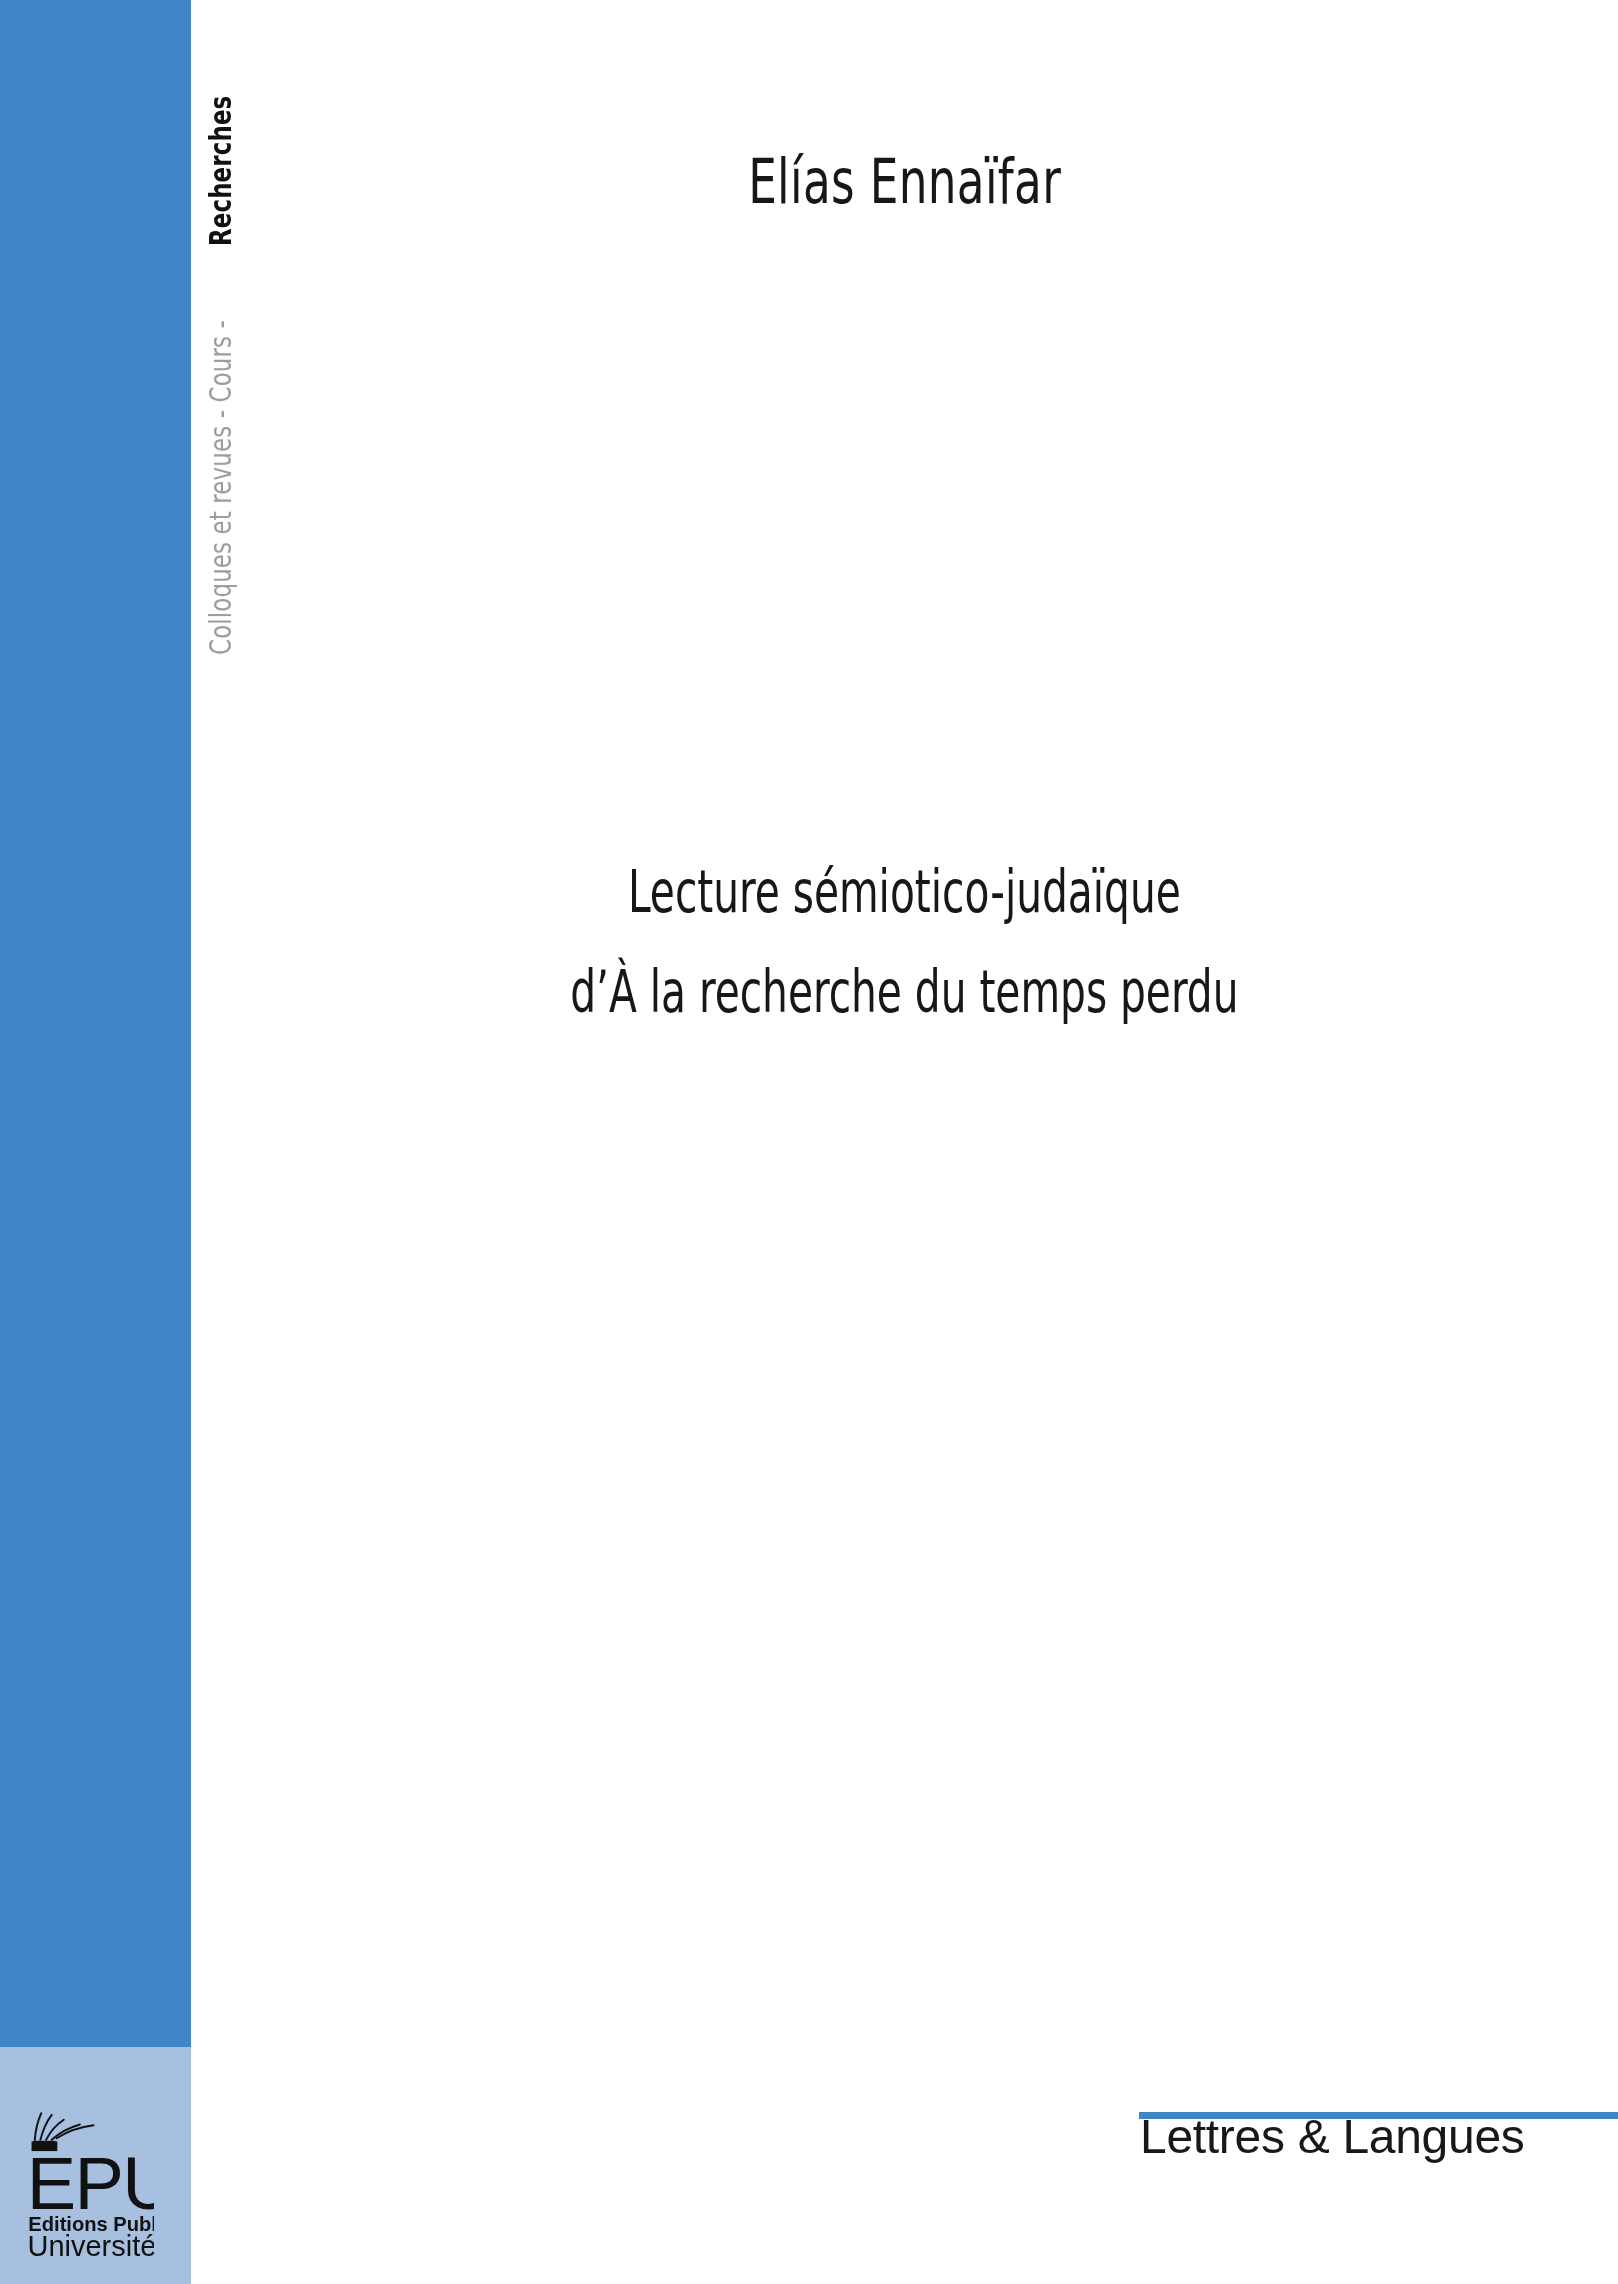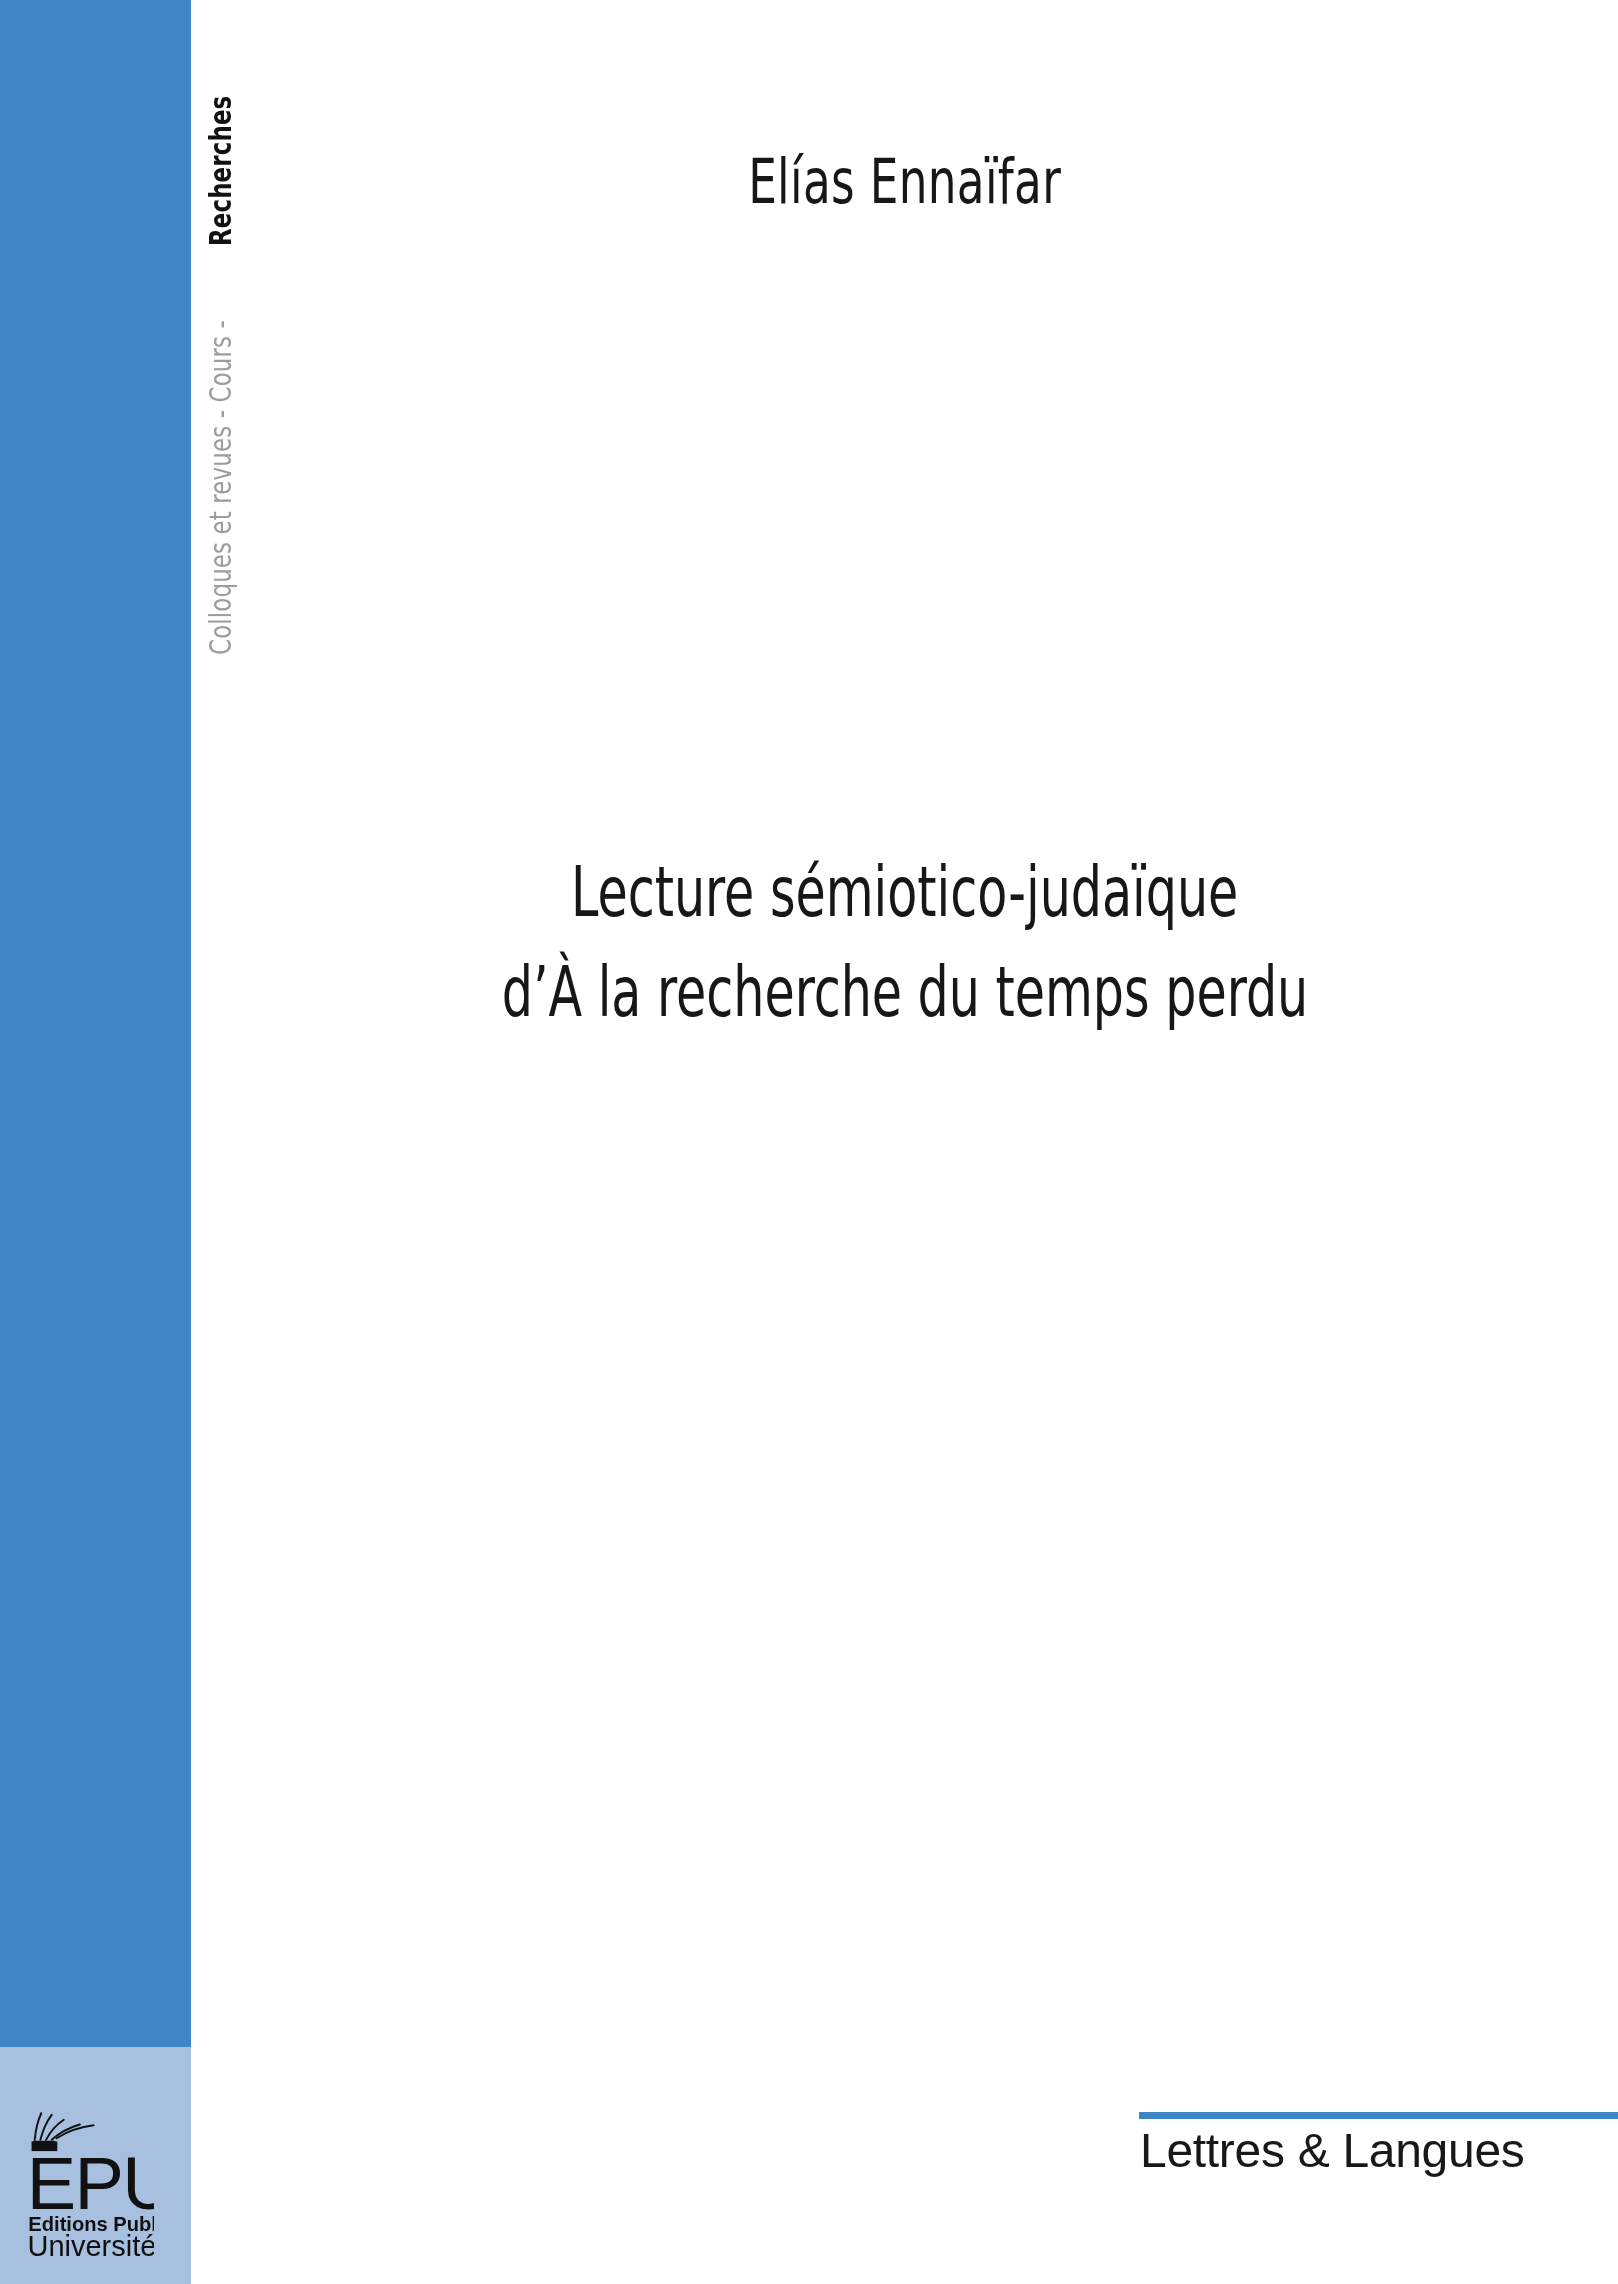--- a/index.html
+++ b/index.html
@@ -92,21 +92,21 @@
   
   .title {
     position: absolute;
     left: 191px;
     right: 0;
     top: 842px;
     text-align: center;
     color: #17171a;
     font-family: "DejaVu Sans Condensed", "Liberation Sans Narrow", "Liberation Sans", sans-serif;
     font-weight: 400;
-    font-size: 70px;
+    font-size: 58px;
     line-height: 100px;
   }
   .title-line {
     white-space: nowrap;
   }
   .title-line span {
     display: inline-block;
     transform: scaleX(0.78);
   }
 
@@ -141,21 +141,20 @@
     background: #3e86c6;
   }
   .series-main {
     font-family: "Liberation Sans", sans-serif;
     font-size: 48px;
     font-weight: 400;
     color: #18181a;
     line-height: 60px;
     letter-spacing: -0.3px;
     white-space: nowrap;
-    margin-top: 14px;
   }
   .series-sub {
     font-family: "Liberation Sans", sans-serif;
     font-size: 44px;
     font-style: italic;
     font-weight: 400;
     color: #18181a;
     line-height: 55px;
     letter-spacing: -0.2px;
     white-space: nowrap;

